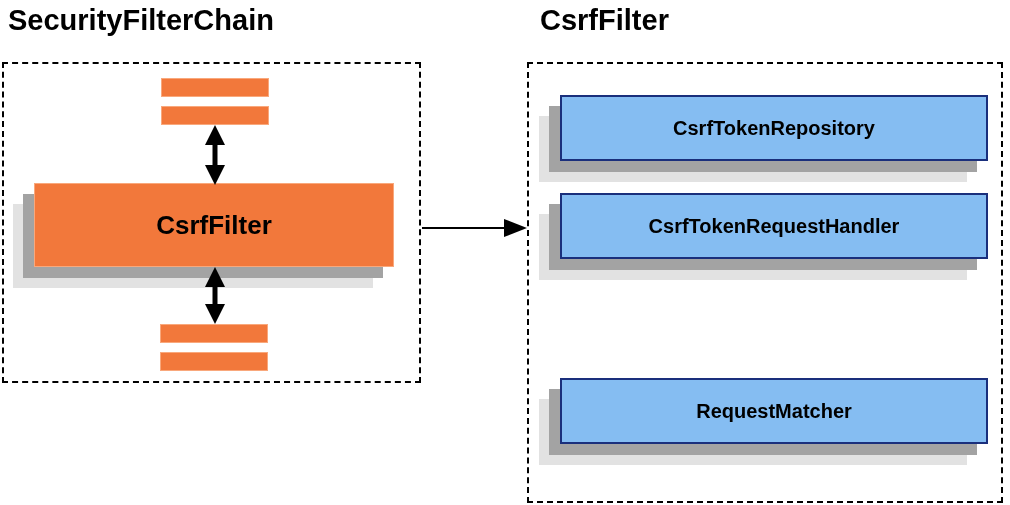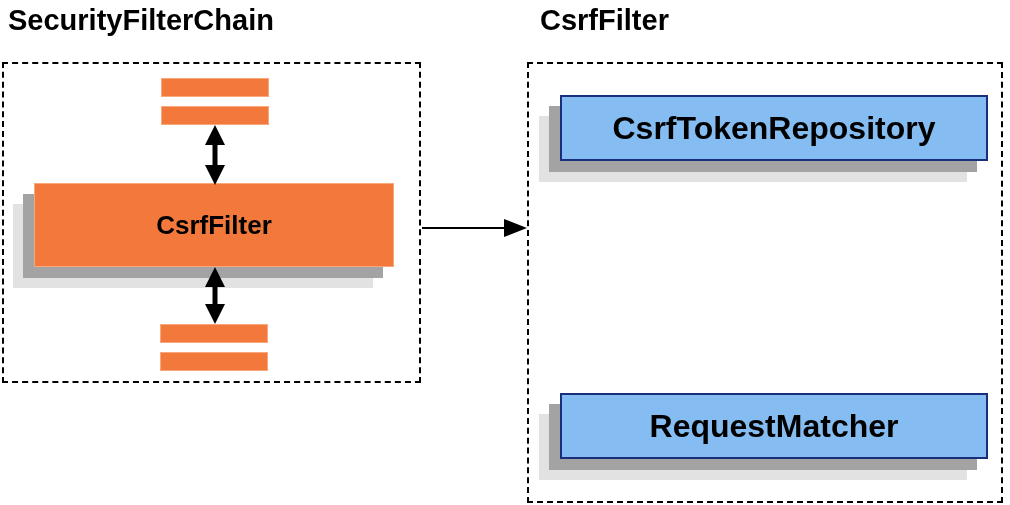--- a/index.html
+++ b/index.html
@@ -67,29 +67,29 @@
     position: absolute;
     left: 31px;
     width: 428px; height: 66px;
     background: #85BDF2;
     border: 2px solid #1A2F7C;
     box-sizing: border-box;
     box-shadow: -11px 11px 0 0 #A3A3A3, -21px 21px 0 0 #E2E2E2;
     display: flex;
     align-items: center;
     justify-content: center;
-    font-size: 32px;
+    font-size: 20px;
     font-weight: bold;
     color: #000000;
     white-space: nowrap;
   }
   .blue-box-1 { top: 31px; }
   .blue-box-2 { top: 129px; }
   .blue-box-3 { top: 229px; }
-  .blue-box-4 { top: 329px; }
+  .blue-box-4 { top: 314px; }
 
   .overlay {
     position: absolute;
     left: 0; top: 0;
     width: 1010px; height: 505px;
     pointer-events: none;
     z-index: 3;
   }
 </style>
 </head>
@@ -110,20 +110,23 @@
     </div>
 
     <div class="bar bar-b1"></div>
     <div class="bar bar-b2"></div>
   </div>
 
   <div class="dashed right-dashed">
     <div class="blue-box blue-box-1">
       <span>CsrfTokenRepository</span>
     </div>
+    <div class="blue-box blue-box-2">
+      <span>CsrfTokenRequestHandler</span>
+    </div>
     <div class="blue-box blue-box-4">
       <span>RequestMatcher</span>
     </div>
   </div>
 
   <svg class="overlay" viewBox="0 0 1010 505" xmlns="http://www.w3.org/2000/svg">
 
     <g fill="#000000" stroke="#000000">
       <line x1="215" y1="140" x2="215" y2="170" stroke-width="5"></line>
       <polygon points="215,125 205,145 225,145" stroke="none"></polygon>

